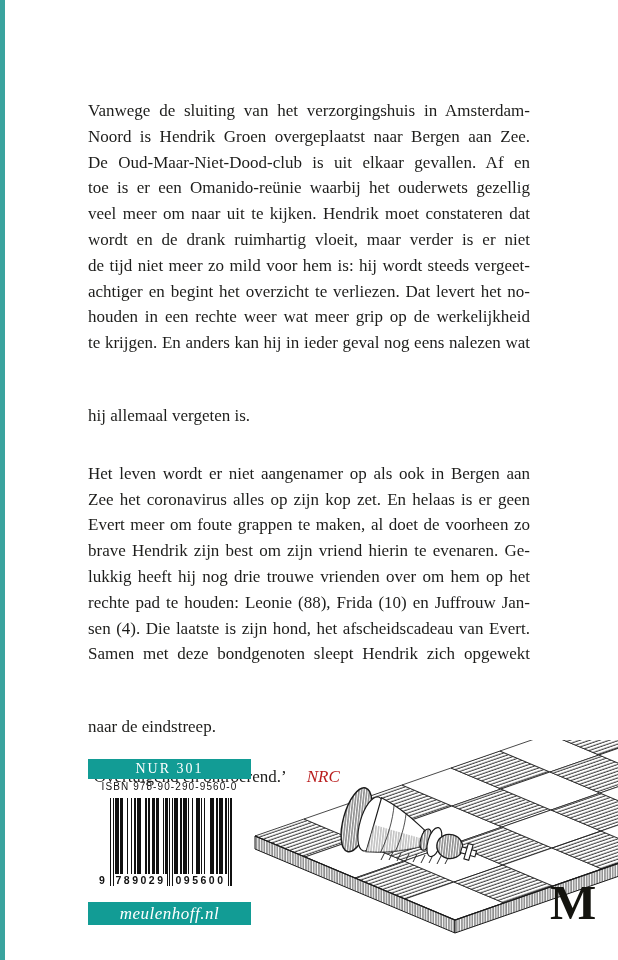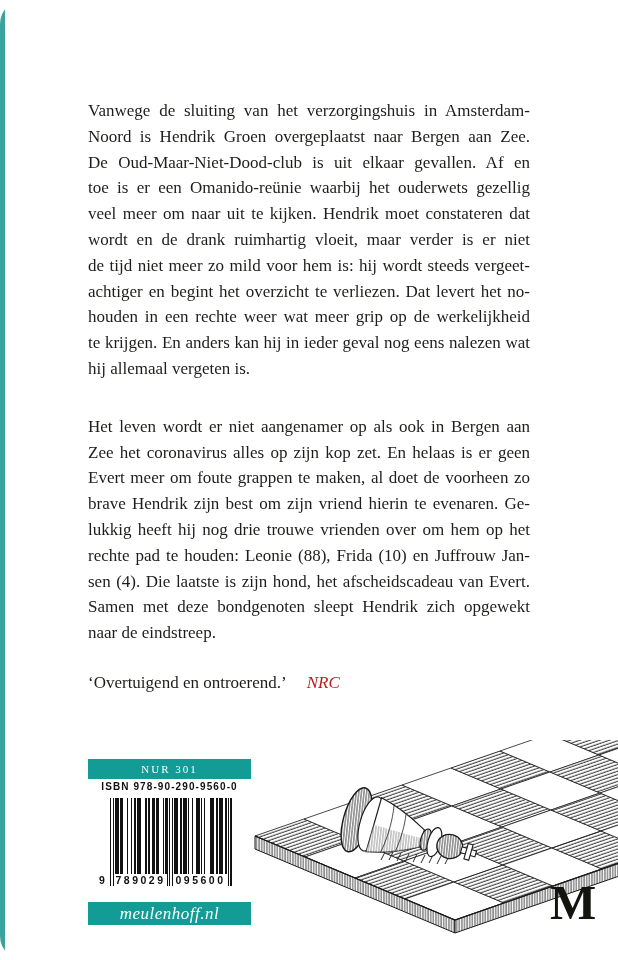--- a/index.html
+++ b/index.html
@@ -1,35 +1,35 @@
 <!DOCTYPE html>
 <html><head>
 <meta charset="utf-8">
 <style>
   html,body { margin:0; padding:0; background:#ffffff; }
   .page {
     position:relative; width:618px; height:960px; background:#ffffff;
-    font-family:"Liberation Serif", serif; color:#1d1d1b; overflow:hidden;border-radius:24px;
+    font-family:"Liberation Serif", serif; color:#1d1d1b; overflow:hidden;
   }
   .spine { position:absolute; left:0; top:0; width:5px; height:960px; background:#3aa39e; }
 
   .textblock { position:absolute; left:88px; top:98px; width:442px; font-size:17px; line-height:25.8px; }
   .line { text-align:justify; text-align-last:justify; white-space:normal; }
-  .line.last { text-align-last:left; }
+  .line.last { text-align-last:left;margin-top:47px; }
   .para2 { margin-top:32px; }
   .review { margin-top:24px; font-size:17px; }
   .review .src { font-style:italic; color:#b91c1c; margin-left:20px; }
 
   .nur {
     position:absolute; left:88px; top:759px; width:163px; height:20px; background:#129c95;
-    color:#ffffff; text-align:center; line-height:20px; font-size:11px; letter-spacing:2px;
+    color:#ffffff; text-align:center; line-height:20px; font-size:14px; letter-spacing:2px;
   }
   .isbn {
     position:absolute; left:88px; top:781px; width:163px; text-align:center;
-    font-family:"Liberation Sans", sans-serif; font-weight:bold; font-size:10px; letter-spacing:1.1px; color:#111;
+    font-family:"Liberation Sans", sans-serif; font-weight:normal; font-size:10px; letter-spacing:1.1px; color:#111;
   }
   .barcode { position:absolute; left:110px; top:798px; width:121px; height:88px; }
   .bars { display:flex; width:121px; height:88px; }
   .bars div { flex:1 1 auto; height:100%; }
   .bars .on { background:#111111; }
   .bars .off { background:#ffffff; }
   .bd {
     position:absolute; bottom:-1px; height:13px; background:#ffffff;
     font-family:"Liberation Sans", sans-serif; font-weight:bold; font-size:10.5px; line-height:13px;
     text-align:center; letter-spacing:2.5px; color:#111;

